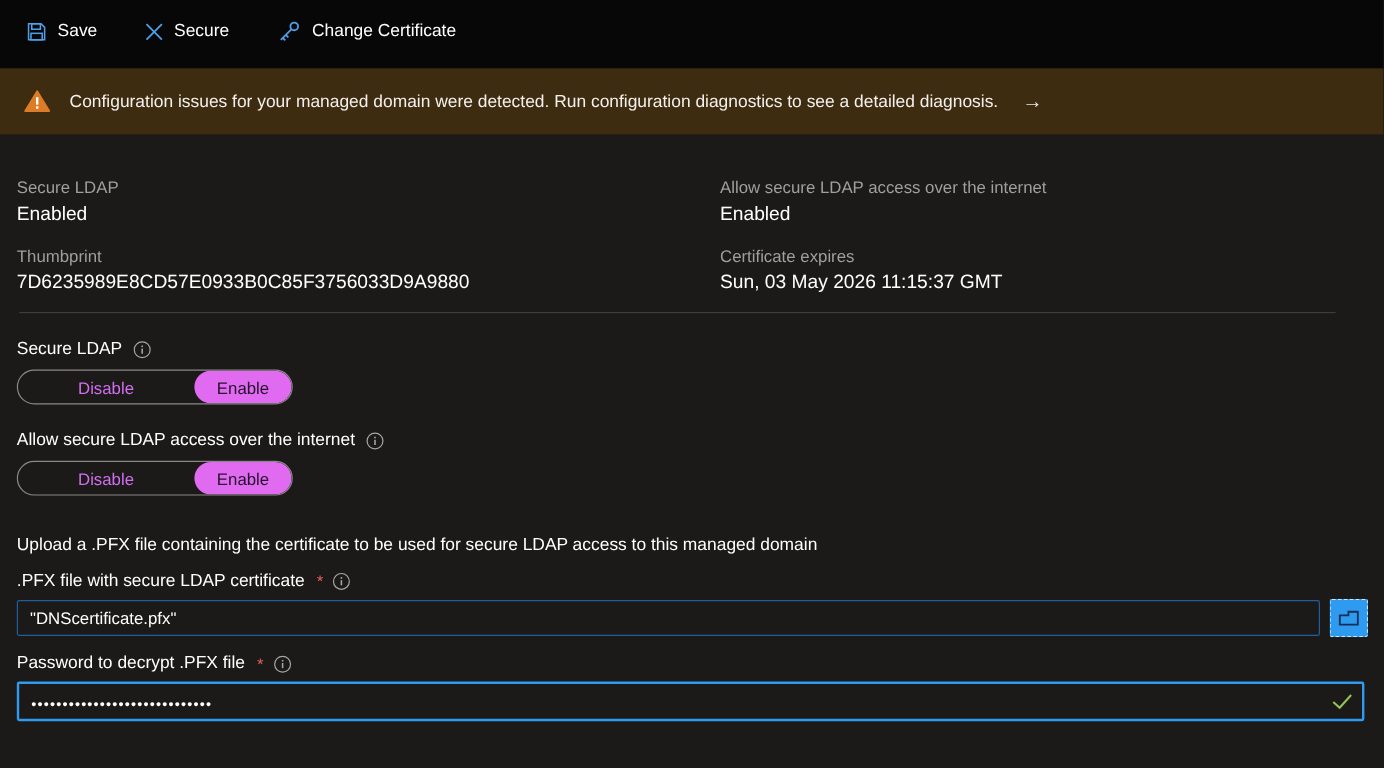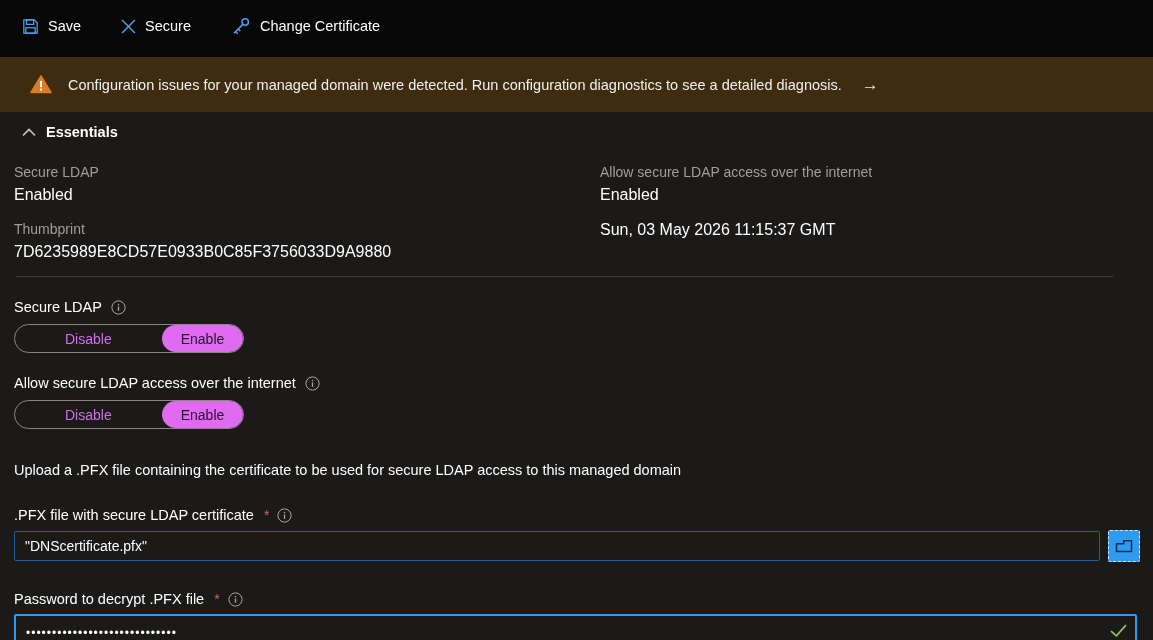--- a/index.html
+++ b/index.html
@@ -22,21 +22,21 @@
     display:flex; align-items:center; padding:0 0 5px 22px; gap:40px;
   }
   .tb-btn{
     display:flex; align-items:center; gap:9px; background:none; border:none;
     color:var(--text); font-size:14.5px; font-family:inherit; cursor:pointer;
   }
   .tb-icon{color:var(--accent-blue); display:flex; align-items:center;}
   
   .banner{
     height:55px; background:var(--banner-bg);
-    display:flex; align-items:center; padding-left:30px; gap:16px;
+    display:flex; align-items:center; padding-left:20px; gap:16px;
   }
   .banner-text{color:#f3f0ed; font-size:14.5px;}
   .banner-arrow{color:#e8e6e3; font-size:17px; margin-left:4px; cursor:pointer;}
   .warn-icon{color:var(--warning-orange); display:flex;}
   
   .content{padding:12px 0 0 14px;}
   .ess-header{display:flex; align-items:center; gap:10px; padding-left:8px; cursor:pointer;}
   .ess-header .chev{color:#c8c6c4; display:flex;}
   .ess-title{font-weight:bold; font-size:14.5px;}
   .ess-grid{
@@ -56,21 +56,21 @@
   }
   .toggle-opt{
     background:none; border:none; font-family:inherit; font-size:14px;
     color:var(--magenta); padding:0 19px; height:100%; cursor:pointer;margin-left:31px;
   }
   .toggle-opt.selected{
     background:var(--magenta-fill); color:var(--magenta-fill-text);
     border-radius:999px; font-weight:normal;
   }
   .upload-text{margin-top:33px; font-size:14.5px;}
-  .field-label{display:flex; align-items:center; gap:8px; margin-top:29px; font-size:14.5px;text-align:center;}
+  .field-label{display:flex; align-items:center; gap:8px; margin-top:14px; font-size:14.5px;text-align:center;}
   .input-row{display:flex; align-items:center; margin-top:7px;}
   .pfx-input{
     width:1086px; height:30px; background:transparent; color:var(--text);
     border:1px solid var(--input-border); border-radius:2px;
     font-family:inherit; font-size:14px; padding:0 10px; outline:none;
   }
   .browse-btn{
     width:32px; height:32px; margin-left:8px; background:var(--focus-border);
     border:1px dashed #cfe6fb; border-radius:2px; display:flex;
     align-items:center; justify-content:center; cursor:pointer; color:#0e2f55;
@@ -125,43 +125,36 @@
       <rect x="10" y="6" width="2" height="6.2" fill="#ffffff"></rect>
       <rect x="10" y="13.6" width="2" height="2" fill="#ffffff"></rect>
     </svg>
   </span>
   <span class="banner-text">Configuration issues for your managed domain were detected. Run configuration diagnostics to see a detailed diagnosis.</span>
   <span class="banner-arrow">→</span>
 </div>
 
 <div class="content">
 
-  <div class="ess-header">
-    <span class="chev">
-      <svg width="14" height="9" viewBox="0 0 14 9" fill="none" stroke="currentColor" stroke-width="1.7">
-        <path d="M1 7.5L7 1.5l6 6"></path>
-      </svg>
-    </span>
-    <span class="ess-title">Essentials</span>
-  </div>
 
   <div class="ess-grid">
     <div class="ess-field">
       <div class="lbl">Secure LDAP</div>
       <div class="val">Enabled</div>
     </div>
     <div class="ess-field">
       <div class="lbl">Allow secure LDAP access over the internet</div>
       <div class="val">Enabled</div>
     </div>
     <div class="ess-field">
       <div class="lbl">Thumbprint</div>
       <div class="val">7D6235989E8CD57E0933B0C85F3756033D9A9880</div>
     </div>
     <div class="ess-field">
+      <div class="lbl">Certificate expires</div>
       <div class="val">Sun, 03 May 2026 11:15:37 GMT</div>
     </div>
   </div>
 
   <div class="divider"></div>
 
   
   <div class="sec-label">
     <span>Secure LDAP</span>
     <span class="info-icon">

